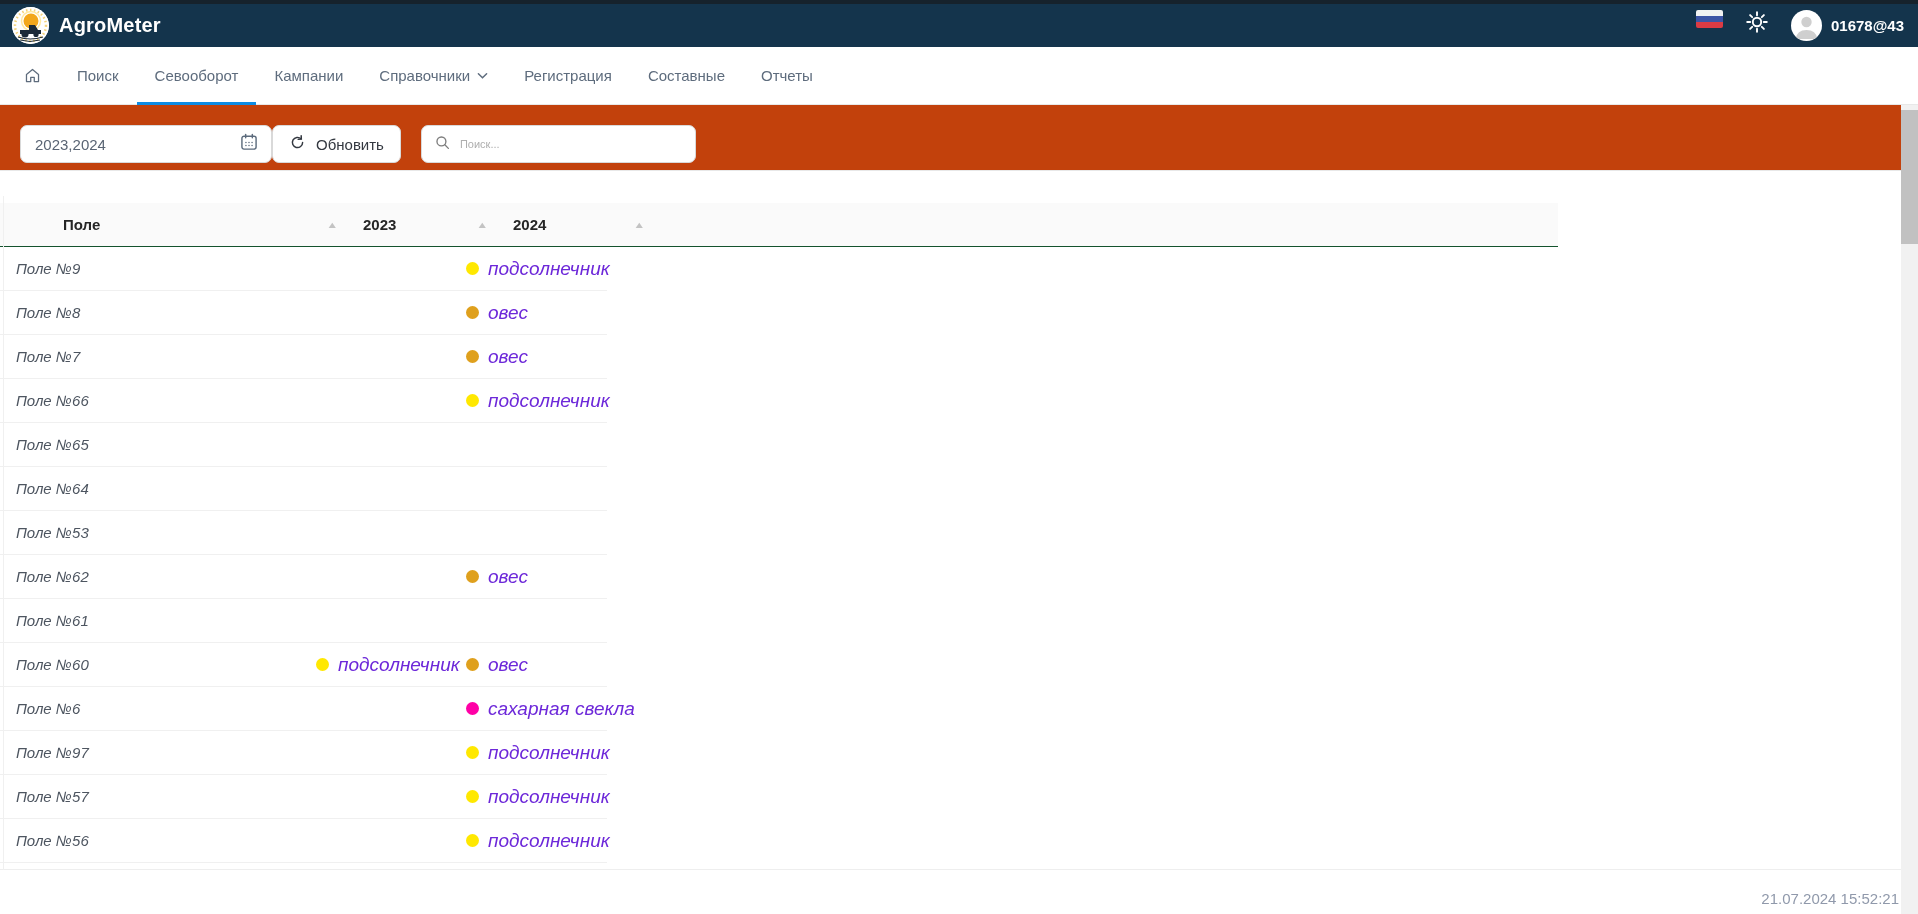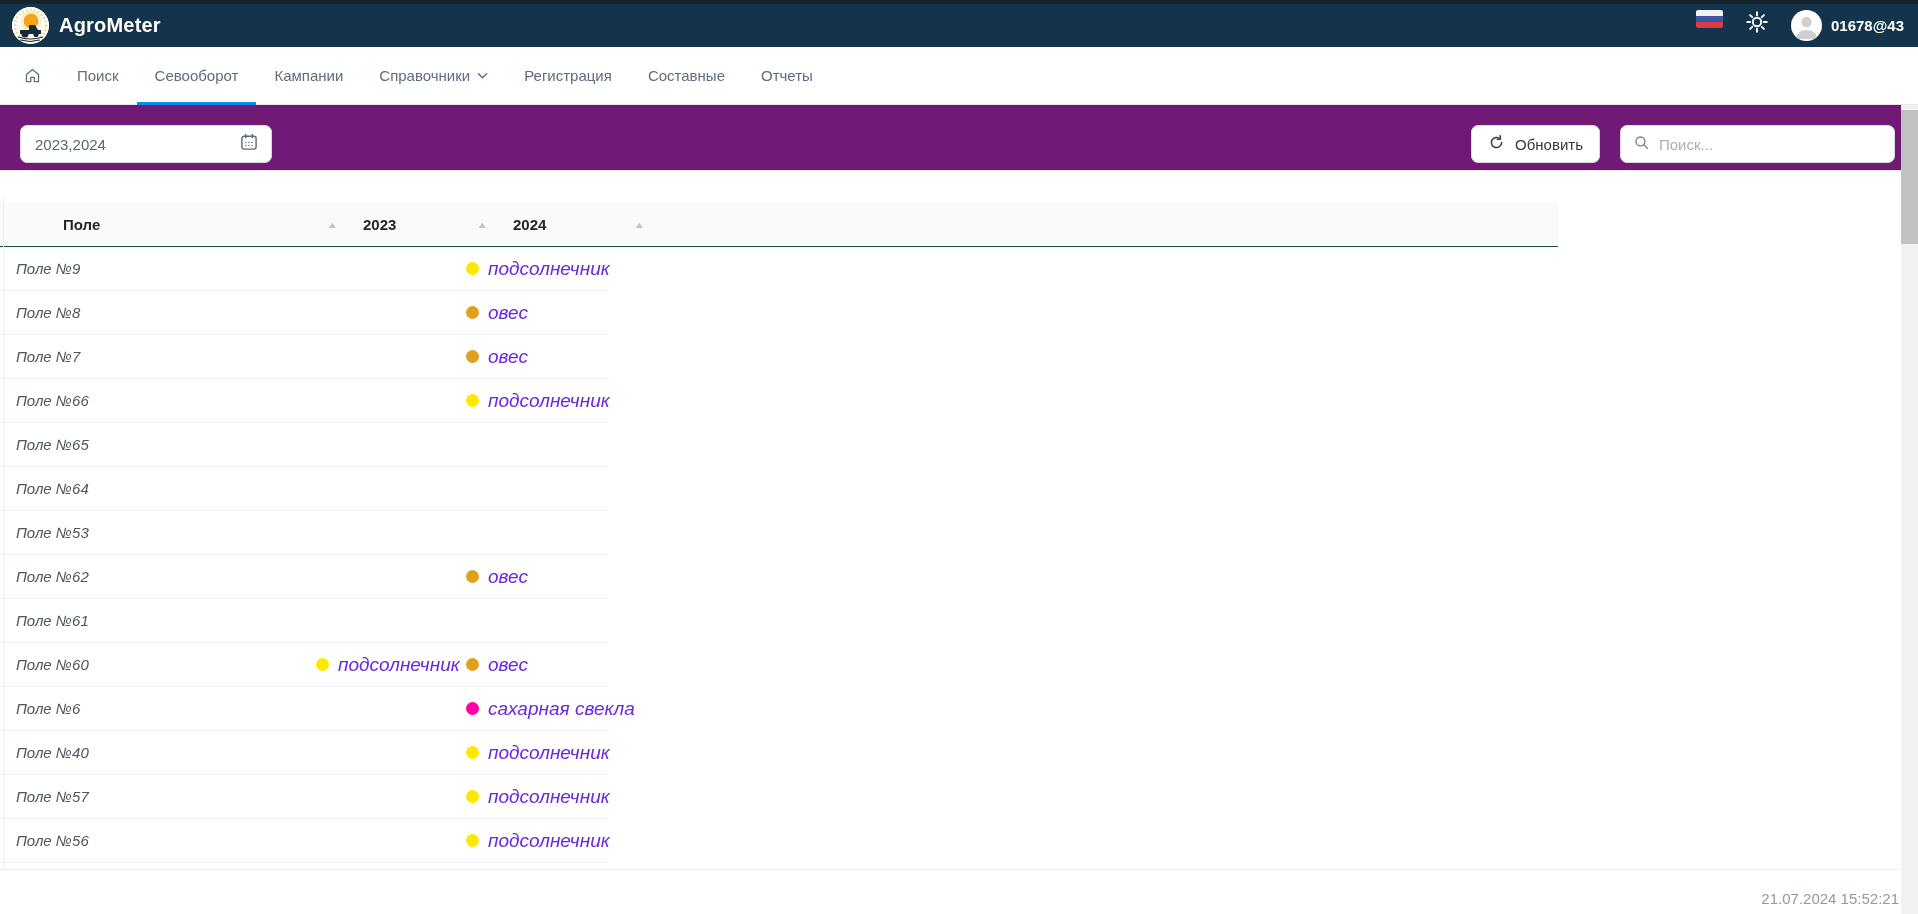--- a/index.html
+++ b/index.html
@@ -21,27 +21,27 @@
   .avatar { width: 31px; height: 31px; border-radius: 50%; background: #fff; display: flex; align-items: flex-end; justify-content: center; overflow: hidden; }
   .user-id { color: #fff; font-size: 15px; font-weight: 700; }
 
   
   .tabs { height: 58px; display: flex; align-items: center; padding-left: 6px; border-bottom: 1px solid #e8e8e8; background: #fff; }
   .tab { position: relative; height: 100%; display: flex; align-items: center; padding: 0 18px; font-size: 15px; color: #5e6c7d; cursor: pointer; white-space: nowrap; gap: 7px; }
   .tab.active::after { content: ""; position: absolute; left: 0; right: 0; bottom: -1px; height: 3px; background: #0d8ce4; }
   .tab svg { display: block; }
 
   
-  .filterbar { height: 66px; display: flex; align-items: flex-start; justify-content: space-between; padding: 20px 23px 0 20px; border-bottom: 1px solid #e8e8e8; background: #701a75; }
+  .filterbar { height: 66px; display: flex; align-items: flex-start; justify-content: flex-start; padding: 20px 23px 0 20px; border-bottom: 1px solid #e8e8e8; background: #c2410c; }
   .date-input { width: 252px; height: 38px; border: 1px solid #d9d9d9; border-radius: 7px; display: flex; align-items: center; padding: 0 12px 0 14px; cursor: text; background: #fff; }
   .date-text { flex: 1; font-size: 15px; color: #5a6574; }
   .filter-right { display: flex; align-items: flex-start; gap: 20px; }
   .refresh-btn { height: 38px; padding: 0 16px; border: 1px solid #d9d9d9; border-radius: 7px; background: #fff; display: flex; align-items: center; gap: 10px; font-size: 15px; color: #333840; cursor: pointer; font-family: inherit; }
   .search-box { width: 275px; height: 38px; border: 1px solid #d9d9d9; border-radius: 7px; display: flex; align-items: center; padding: 0 10px 0 12px; gap: 9px; background: #fff; }
-  .search-box input { border: none; outline: none; flex: 1; font-size: 15px; color: #444; font-family: inherit; background: transparent; }
+  .search-box input { border: none; outline: none; flex: 1; font-size: 11px; color: #444; font-family: inherit; background: transparent; }
   .search-box input::placeholder { color: #aeaeae; }
 
   
   .gap { height: 32px; }
   .thead { height: 44px; background: #fafafa; border-bottom: 1px solid #14532d; display: flex; width: 1558px; padding-left: 47px; }
   .hcell { display: flex; align-items: center; padding: 0 12px 0 16px; font-size: 15px; font-weight: 700; color: #262626; cursor: pointer; }
   .caret { margin-left: auto; font-size: 9px; color: #c3c3c3; transform: scaleX(1.35); padding-left: 10px; }
   .c-field { width: 300px; } .c-2023 { width: 150px; } .c-2024 { width: 157px; }
   .trow { display: flex; width: 607px; height: 44px; border-bottom: 1px solid #f0f0f0; background: #fff; font-style: italic; }
   .cell { display: flex; align-items: center; padding: 0 12px 0 16px; font-size: 15px; color: #4d5560; }
@@ -350,21 +350,21 @@
       <span class="crop-label"></span>
     </div>
     <div class="cell c-2024">
       <span class="dot" style="background: rgb(255, 0, 166);"></span>
       <span class="crop-label">сахарная свекла</span>
     </div>
   </div>
 
   <div class="trow">
     <div class="cell c-field">
-          <span class="field-name">Поле №40</span>
+          <span class="field-name">Поле №97</span>
         </div>
     <div class="cell c-2023">
 
       <span class="crop-label"></span>
     </div>
     <div class="cell c-2024">
       <span class="dot" style="background: rgb(255, 232, 0);"></span>
       <span class="crop-label">подсолнечник</span>
     </div>
   </div>

